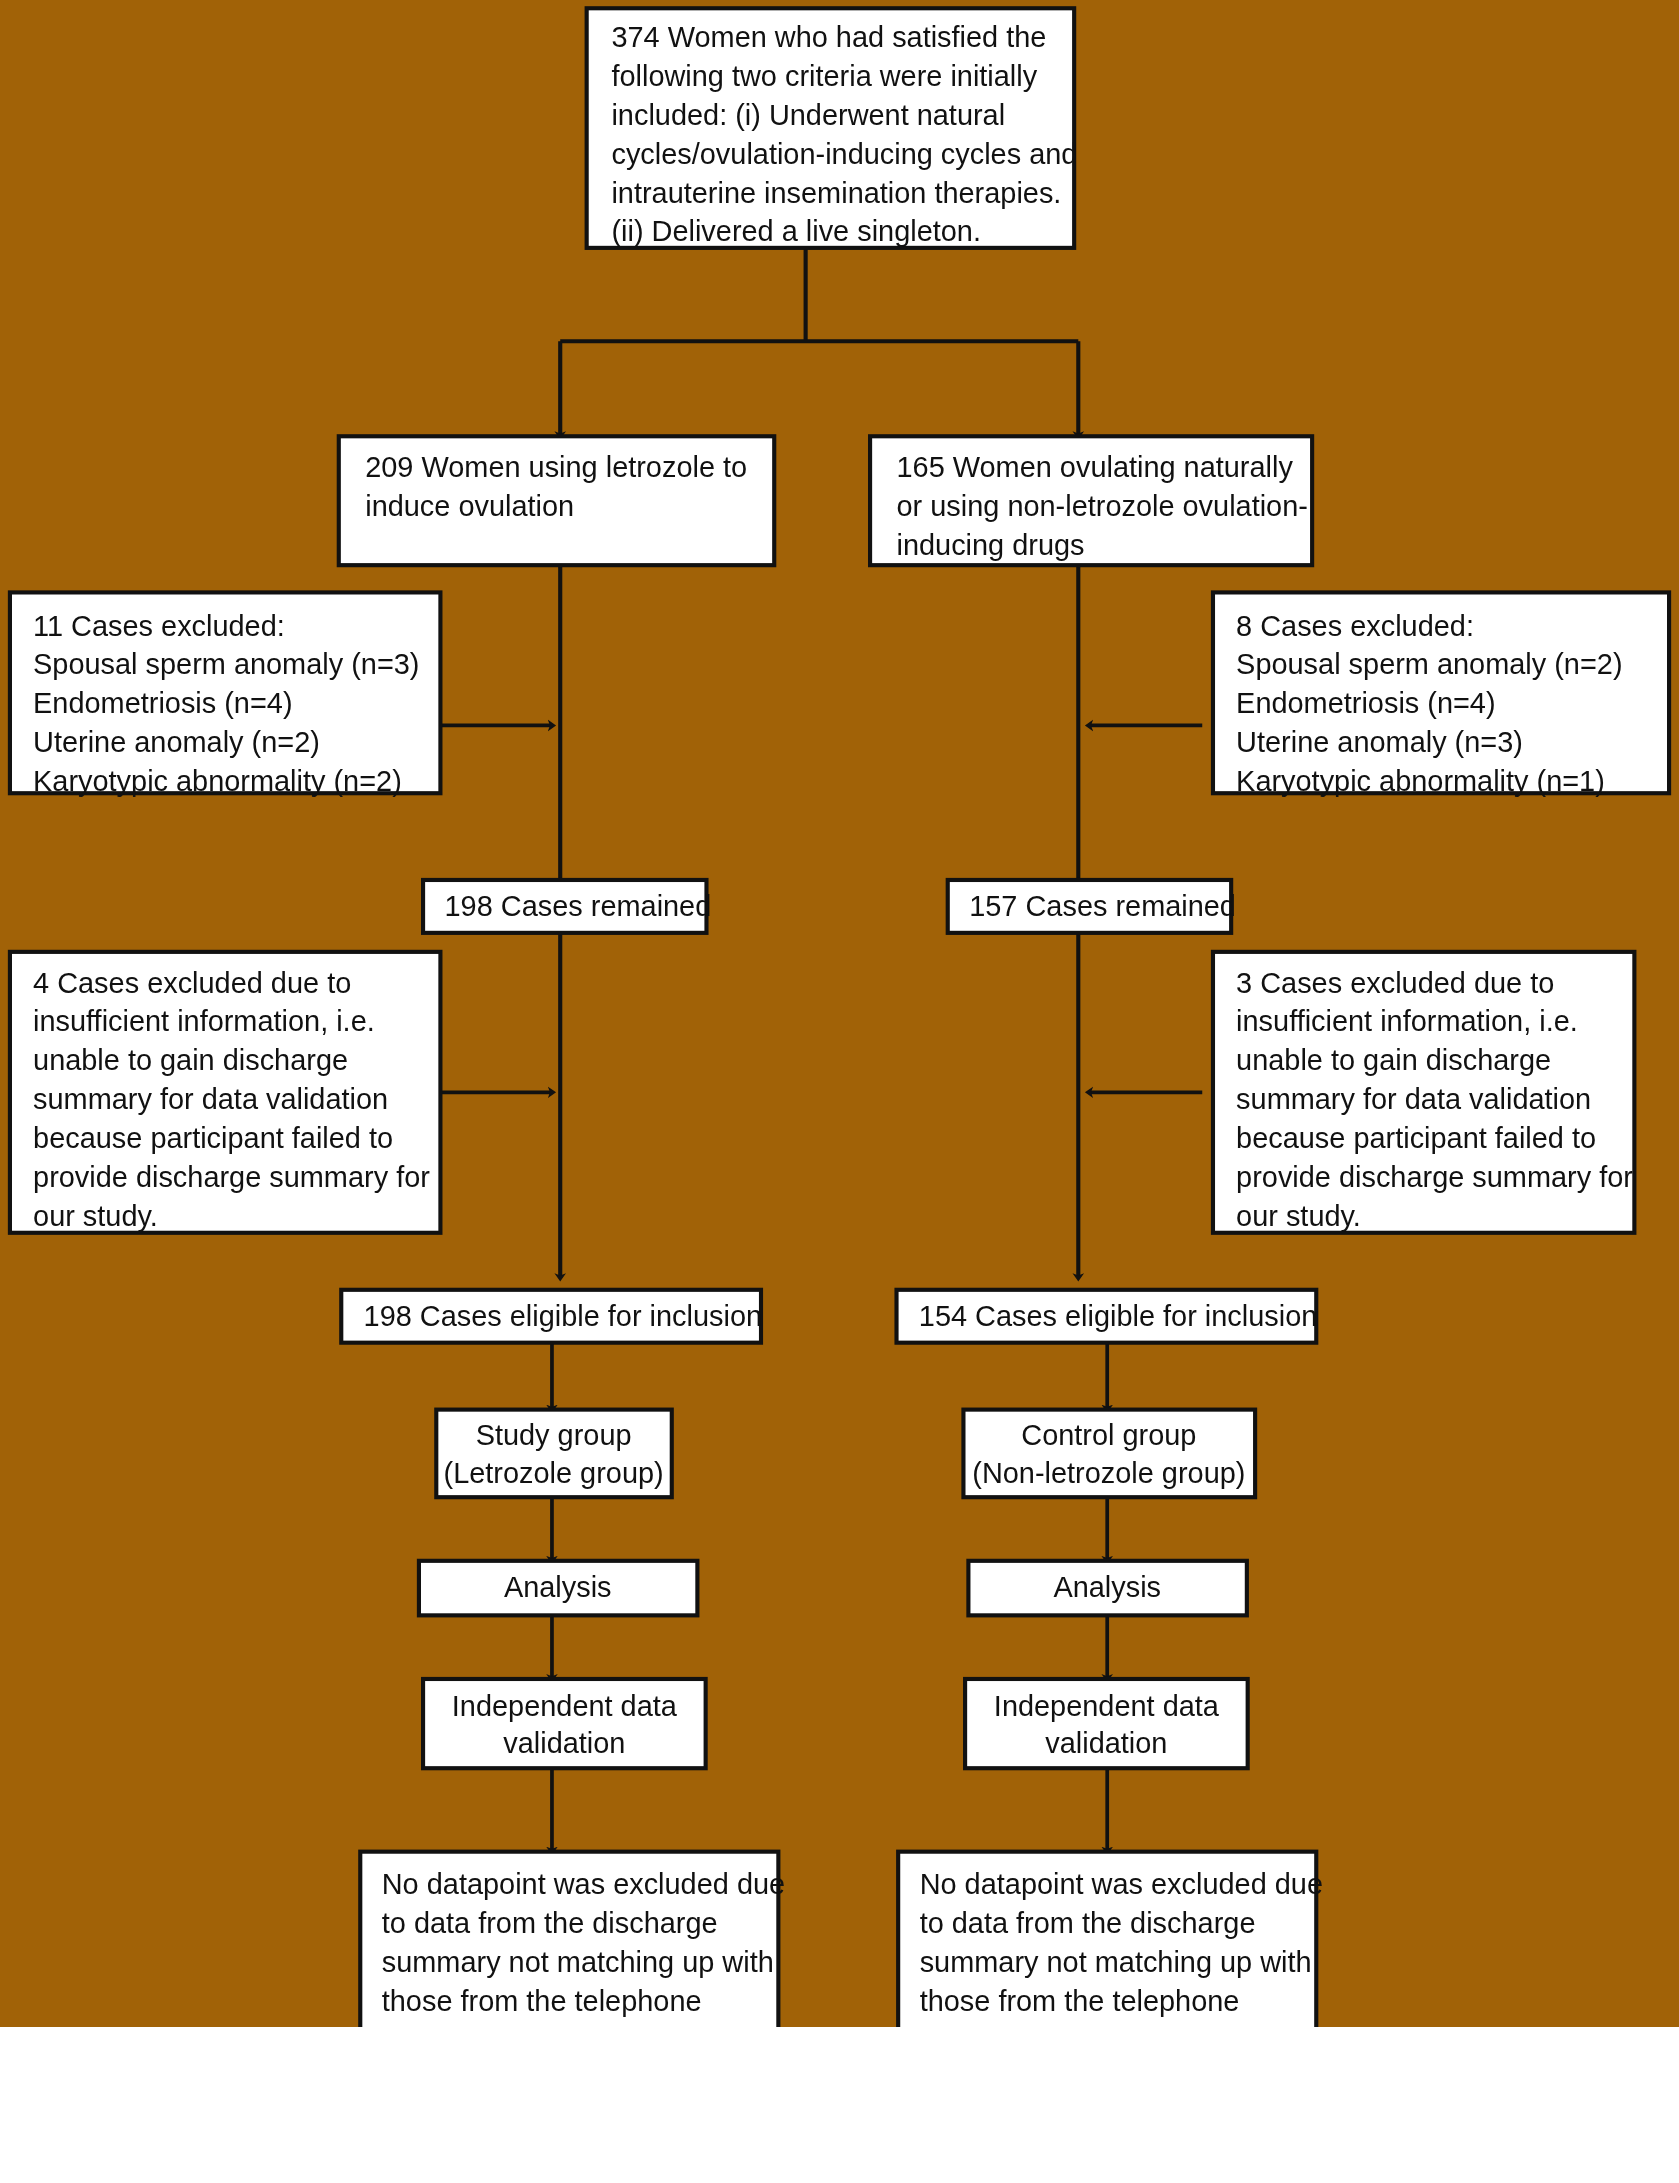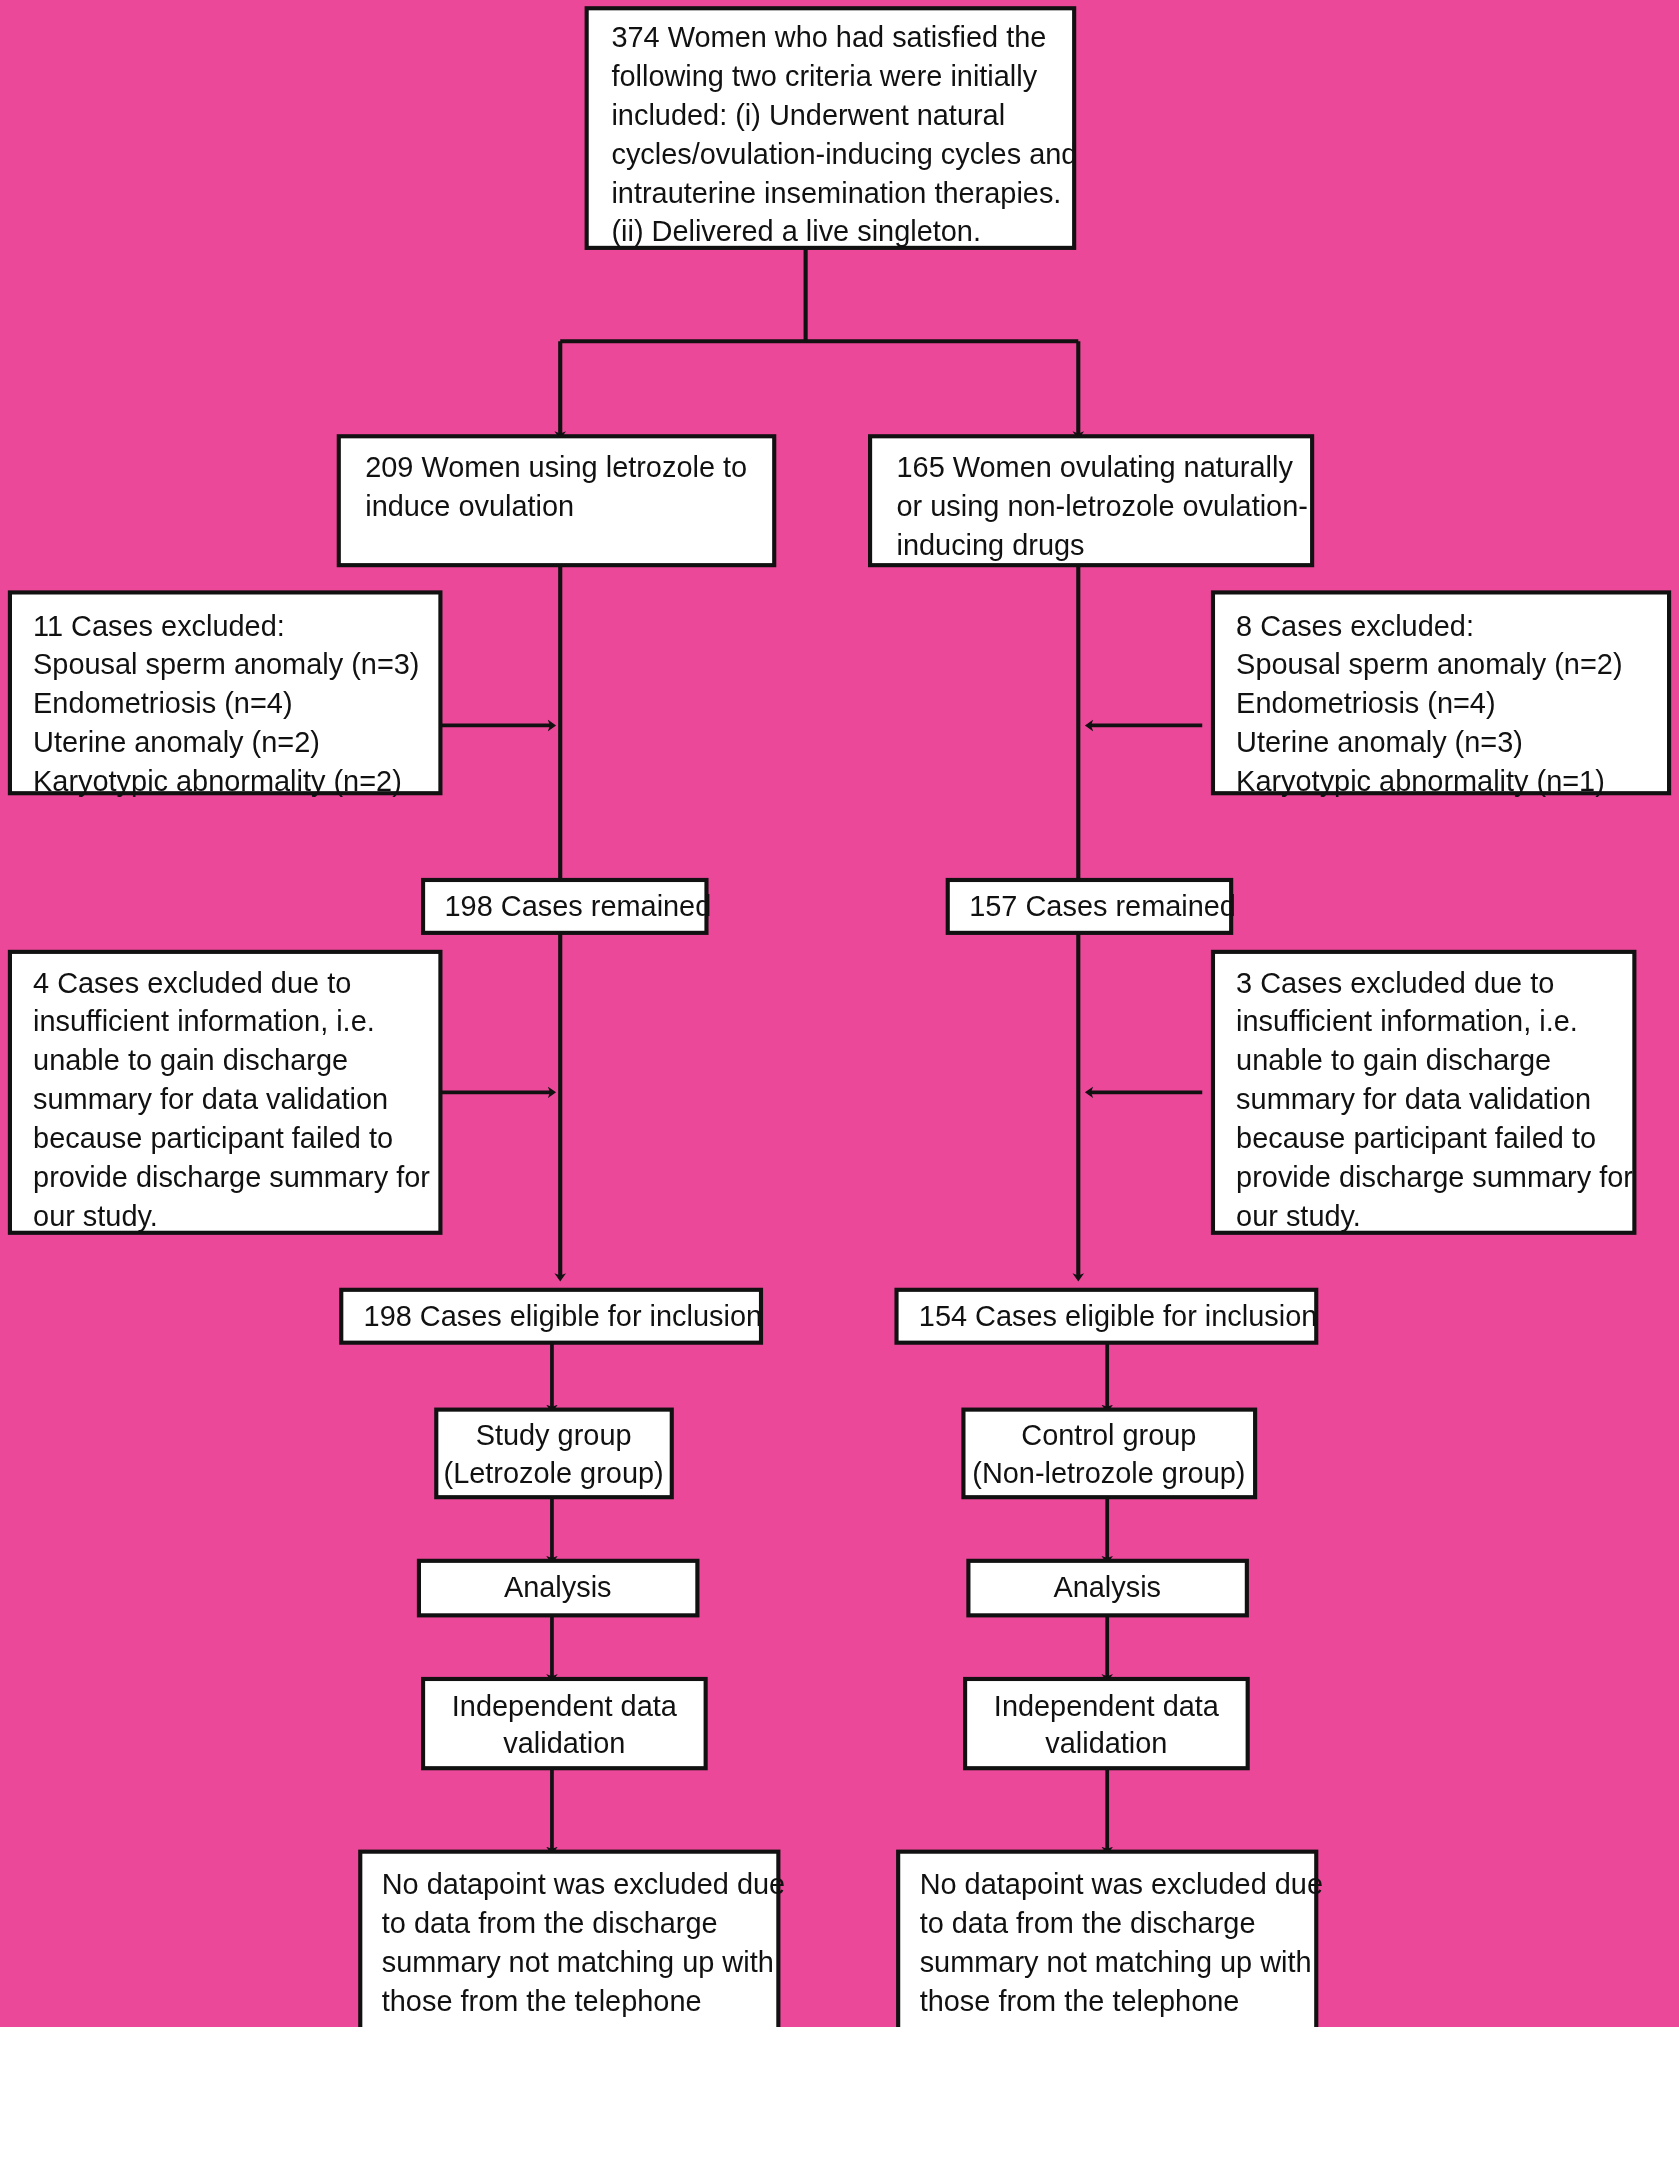--- a/index.html
+++ b/index.html
@@ -4,21 +4,21 @@
 <style>
   html, body {
     margin: 0;
     padding: 0;
     background: #ffffff;
   }
   #page {
     position: relative;
     width: 1679px;
     height: 2027px;
-    background: #ec4899;
+    background: #a16207;
     font-family: "Liberation Sans", sans-serif;
   }
   svg.flow {
     position: absolute;
     left: 0;
     top: 0;
     width: 1679px;
     height: 2183px;
     display: block;
   }

